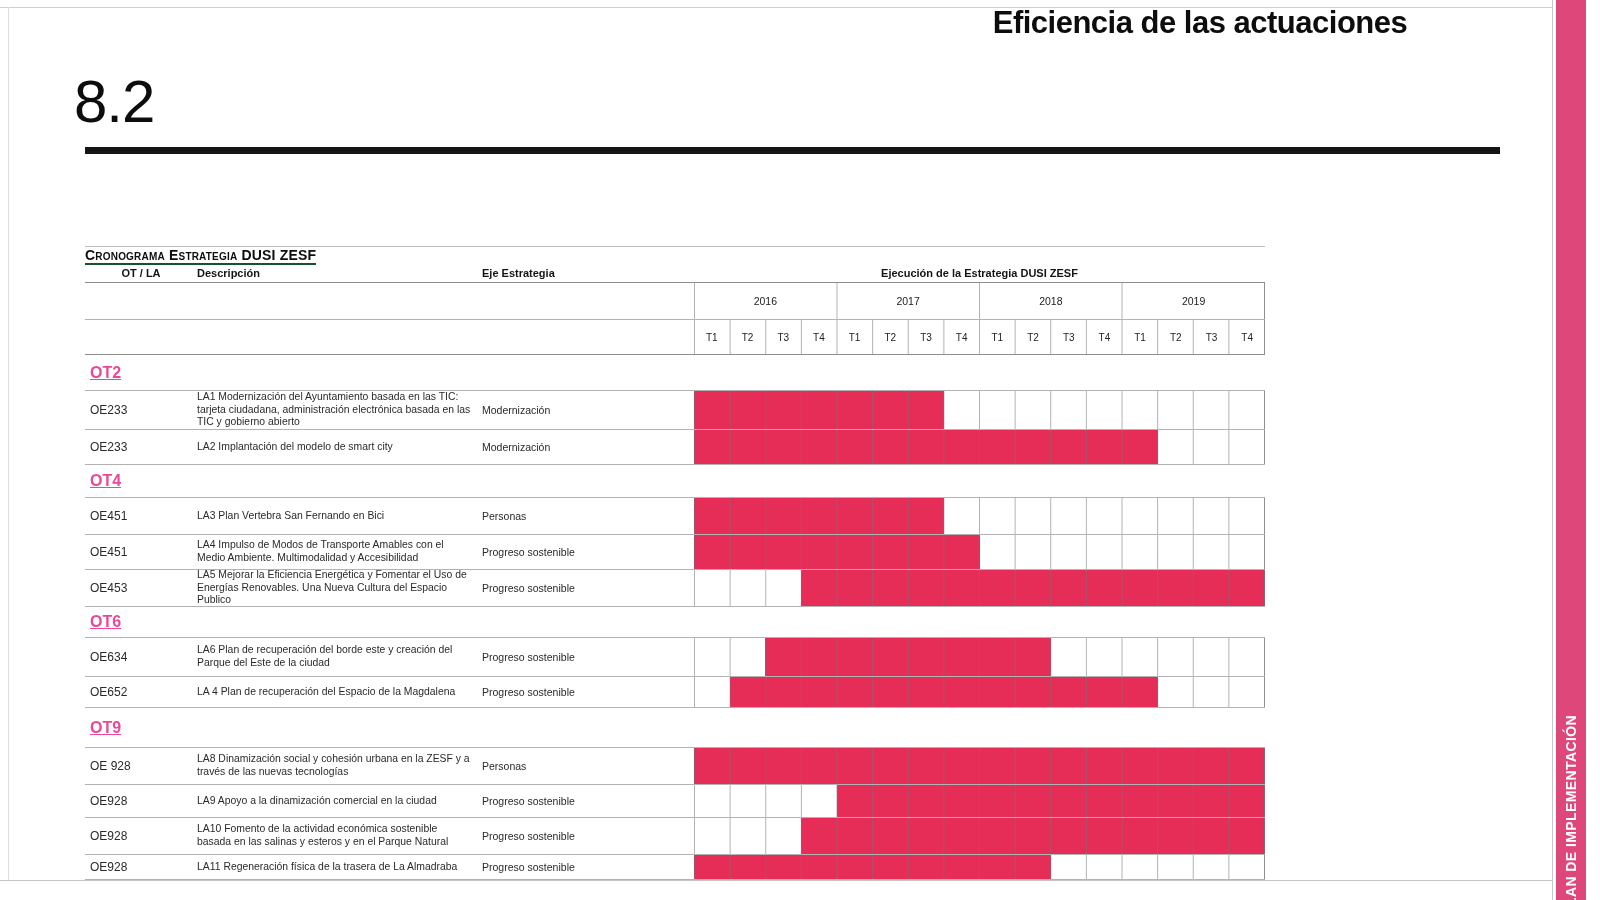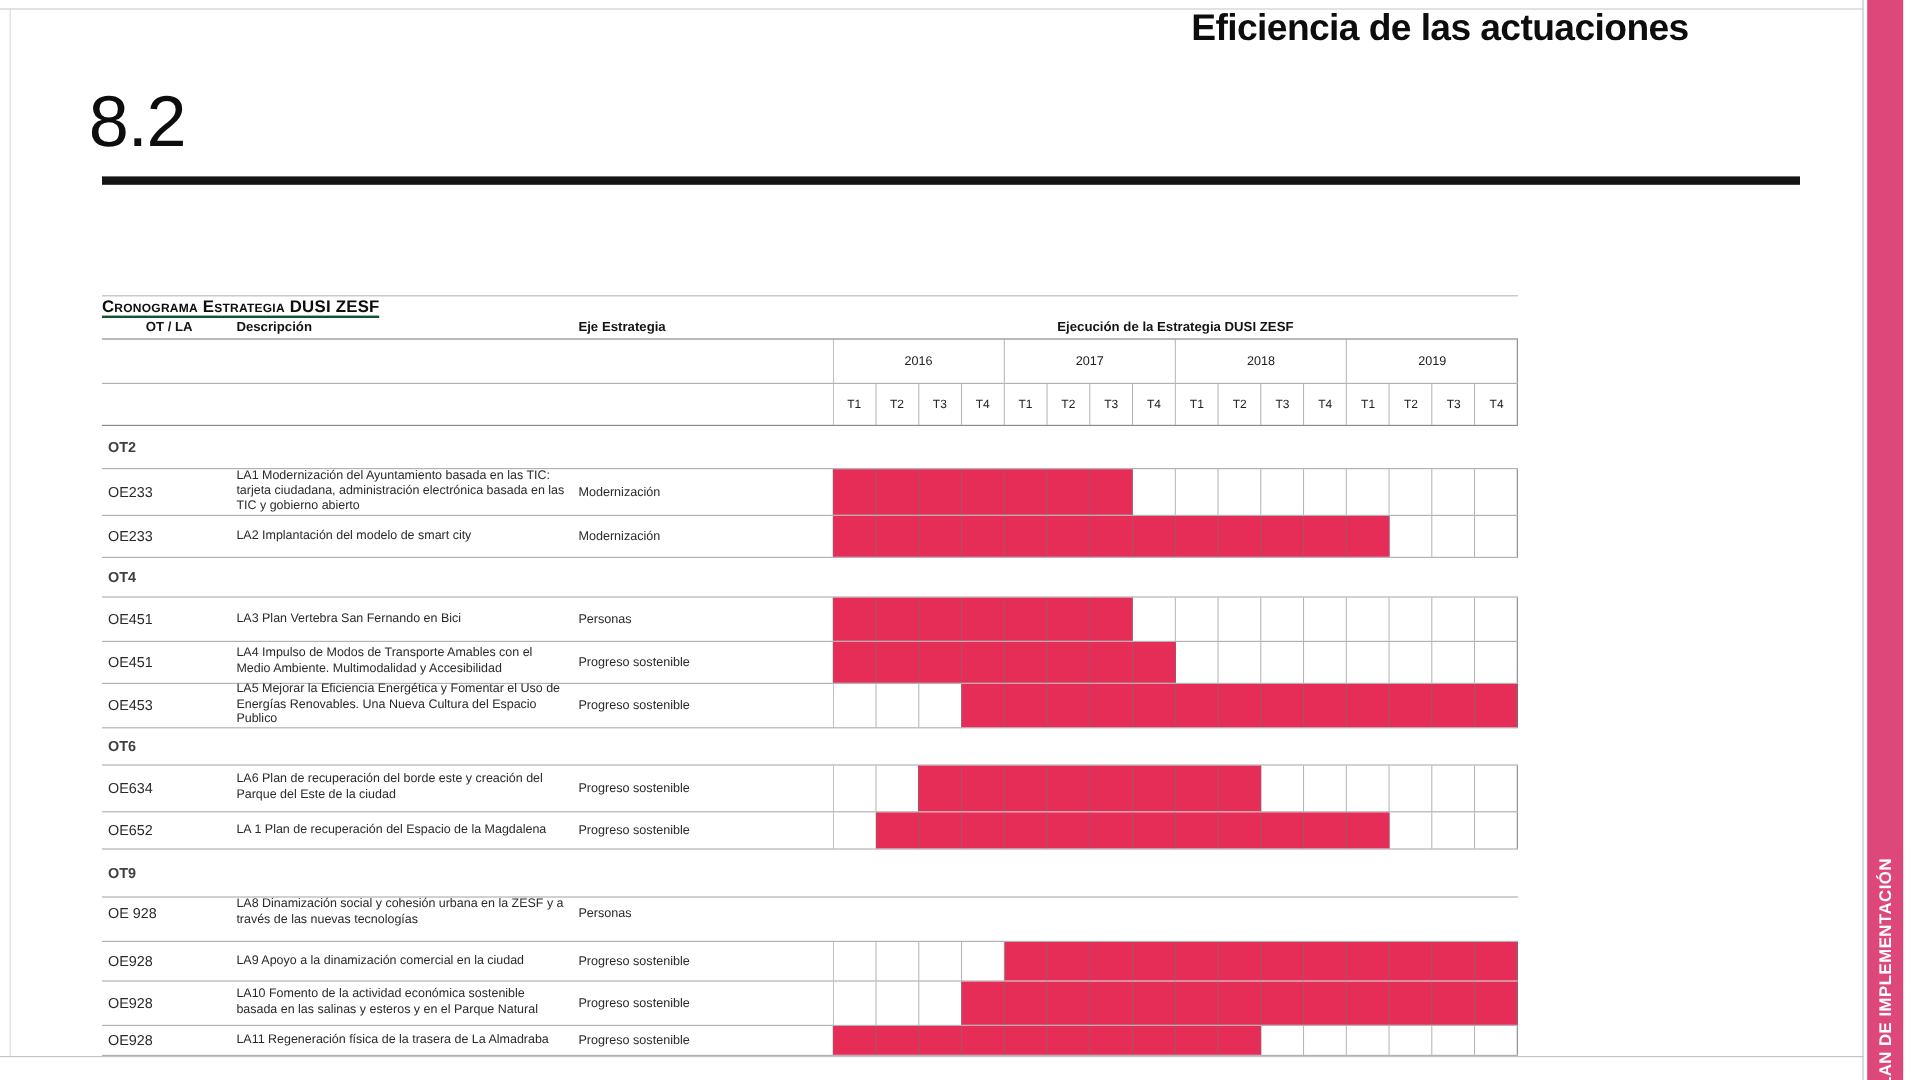--- a/index.html
+++ b/index.html
@@ -50,21 +50,21 @@
   .grid { position:absolute; inset:0; pointer-events:none;
     border-right:1px solid rgba(115,115,115,0.55);
     background-image:linear-gradient(to right, rgba(115,115,115,0.55) 1px, transparent 1px); }
   .g16 { background-size:calc(100%/16) 100%; }
   .g4  { background-size:calc(100%/4) 100%; }
   .cells { position:absolute; inset:0; display:flex; }
   .ycell { width:25%;  display:flex; align-items:center; justify-content:center; font-size:10.5px; color:#222; }
   .qcell { width:6.25%; display:flex; align-items:center; justify-content:center; font-size:10px; color:#222; }
   .bar { position:absolute; top:0; bottom:0; }
 
-  .group-label { font-size:12px; font-weight:bold; padding-left:5px; color:#404040; }
+  .group-label { font-size:16px; font-weight:bold; padding-left:5px; color:#ec4899;text-decoration:underline; }
   .c-code { width:112px; padding-left:5px; box-sizing:border-box; font-size:12px; color:#2a2a2a; }
   .c-desc { width:283px; padding-right:8px; box-sizing:border-box; font-size:10.4px; line-height:1.22; color:#2a2a2a; }
   .c-eje  { width:214px; padding-left:2px; box-sizing:border-box; font-size:10.5px; color:#2a2a2a; }
 
   .side-banner { position:absolute; left:1556px; top:0; width:30px; height:900px; }
   .banner-text {
     position:absolute; bottom:-6px; left:50%;
     transform:translateX(-50%) rotate(180deg);
     writing-mode:vertical-rl; white-space:nowrap;
     color:#ffffff; font-weight:bold; font-size:14px; letter-spacing:0.4px;
@@ -202,32 +202,32 @@
           <div class="c-eje">Progreso sostenible</div>
         </div>
         <div class="gantt">
           <div class="bar" style="left: 12.5%; width: 50%; background: rgb(230, 45, 88);"></div>
           <div class="grid g16"></div>
         </div>
       </div>
       <div class="row" style="height: 31px;">
         <div class="spacer">
           <div class="c-code">OE652</div>
-          <div class="c-desc">LA 1 Plan de recuperación del Espacio de la Magdalena</div>
+          <div class="c-desc">LA 4 Plan de recuperación del Espacio de la Magdalena</div>
           <div class="c-eje">Progreso sostenible</div>
         </div>
         <div class="gantt">
           <div class="bar" style="left: 6.25%; width: 75%; background: rgb(230, 45, 88);"></div>
           <div class="grid g16"></div>
         </div>
       </div>
       <div class="row" style="height: 40px; align-items: center;">
         <div class="group-label">OT9</div>
       </div>
-      <div class="row" style="height: 37px; flex-direction: column;">
+      <div class="row" style="height: 37px;">
         <div class="spacer">
           <div class="c-code">OE 928</div>
           <div class="c-desc">LA8 Dinamización social y cohesión urbana en la ZESF y a través de las nuevas tecnologías</div>
           <div class="c-eje">Personas</div>
         </div>
         <div class="gantt">
           <div class="bar" style="left: 0%; width: 100%; background: rgb(230, 45, 88);"></div>
           <div class="grid g16"></div>
         </div>
       </div>

